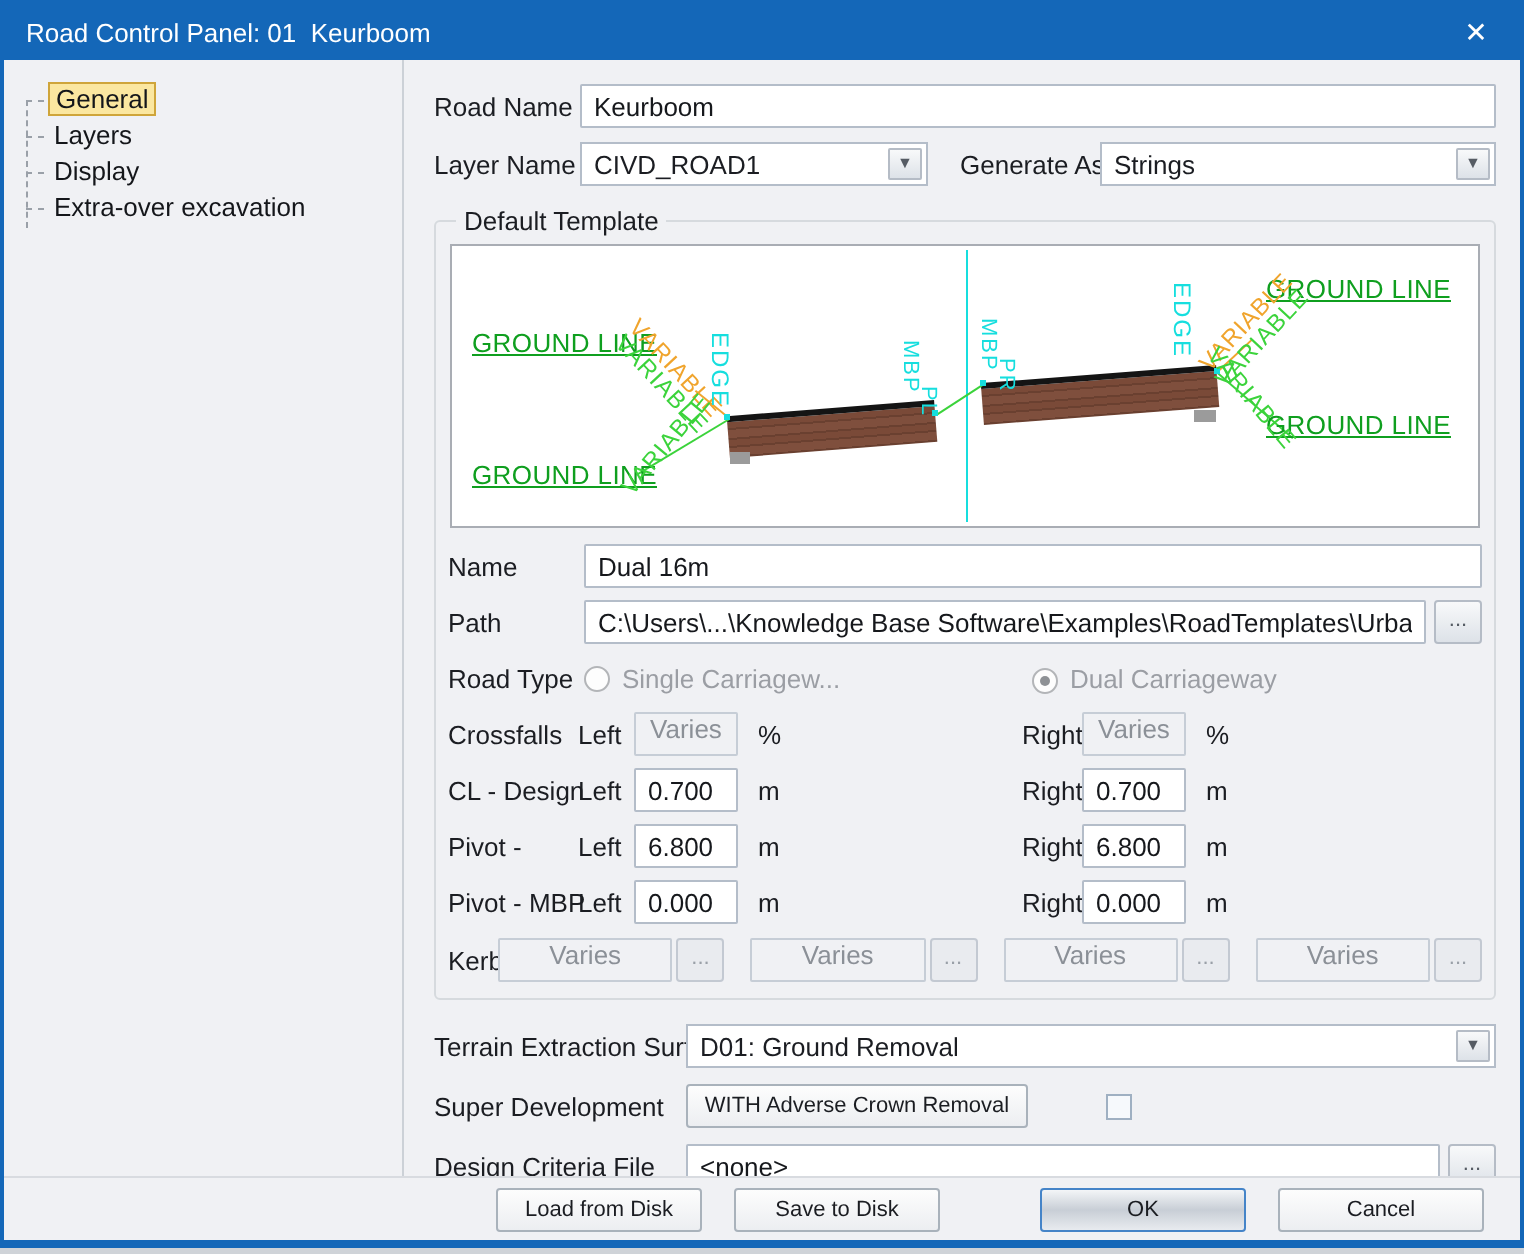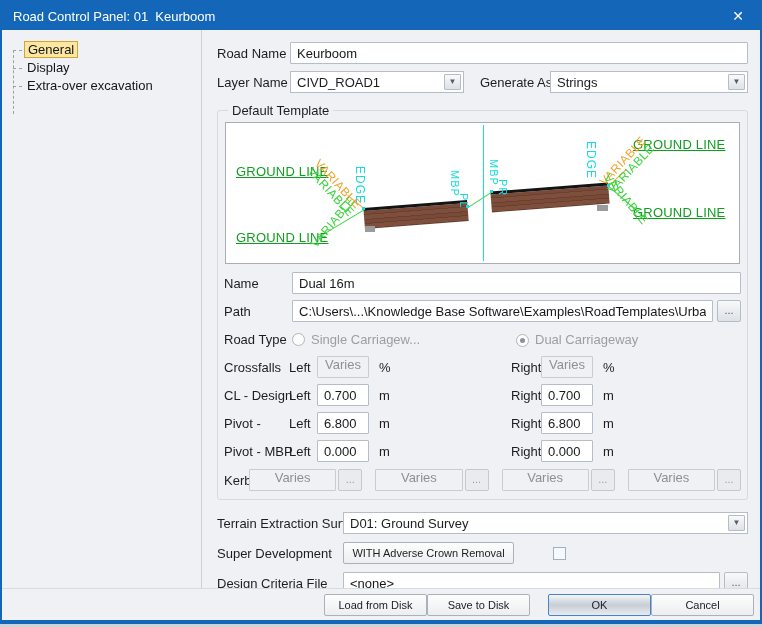--- a/index.html
+++ b/index.html
@@ -106,39 +106,40 @@
     height:22px; border:1px solid #a9b2bb; border-radius:2px; font-size:11px;
     color:#1b1d22; background:linear-gradient(#fdfdfd,#eceef1);
     display:flex; align-items:center; justify-content:center; white-space:nowrap;
   }
   .btn.primary{ border-color:#4584c8;
     background:linear-gradient(#f3f5f7,#c8ced6 50%,#e8ebef); }
   
   .footer{
     position:absolute; left:0; right:0; bottom:0; height:32px;
     border-top:1px solid #d8dbe0; background:#f0f1f4;
-    display:flex; align-items:center; justify-content:flex-end; gap:0; padding-right:6px;
+    display:flex; align-items:center; justify-content:flex-end; gap:16px; padding-right:18px;
   }
   .footer .btn{ width:103px; }
   .footer .gap{ width:18px; }
 </style>
 </head>
 <body>
 
 <div class="dialog">
 
   <div class="titlebar">
     <span class="title">Road Control Panel: 01  Keurboom</span>
     <span class="close">✕</span>
   </div>
 
   <div class="sidebar">
     <div class="tree">
       <div class="vline"></div>
       <div class="tree-item selected"><span>General</span></div>
+      <div class="tree-item"><span>Layers</span></div>
       <div class="tree-item"><span>Display</span></div>
       <div class="tree-item"><span>Extra-over excavation</span></div>
     </div>
   </div>
 
   <div class="content">
 
     <div class="row">
       <span class="lbl" style="width:73px">Road Name</span>
       <input class="field" style="flex: 1 1 0%;" value="Keurboom">
@@ -283,21 +284,21 @@
           <span style="width:9px"></span>
           <div class="field disabledf" style="flex:1"><span>Varies</span></div>
           <span class="browse dim">...</span>
         </div>
       </div>
     </fieldset>
 
     <div class="row" style="margin-top:12px">
       <span class="lbl" style="width:126px">Terrain Extraction Surface</span>
       <div class="combo" style="flex:1">
-        <span class="val">D01: Ground Survey</span>
+        <span class="val">D01: Ground Removal</span>
         <span class="dd">
             <i>▼</i>
           </span>
       </div>
     </div>
 
     <div class="row" style="margin-top:8px">
       <span class="lbl" style="width:126px">Super Development</span>
       <div class="btn" style="width:171px">WITH Adverse Crown Removal</div>
       <span class="checkbox" style="margin-left:39px"></span>

